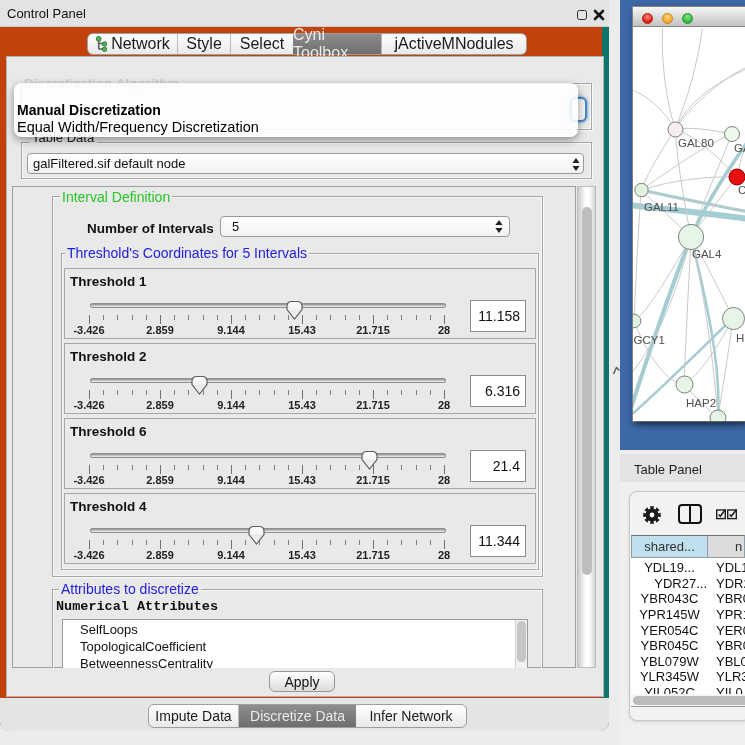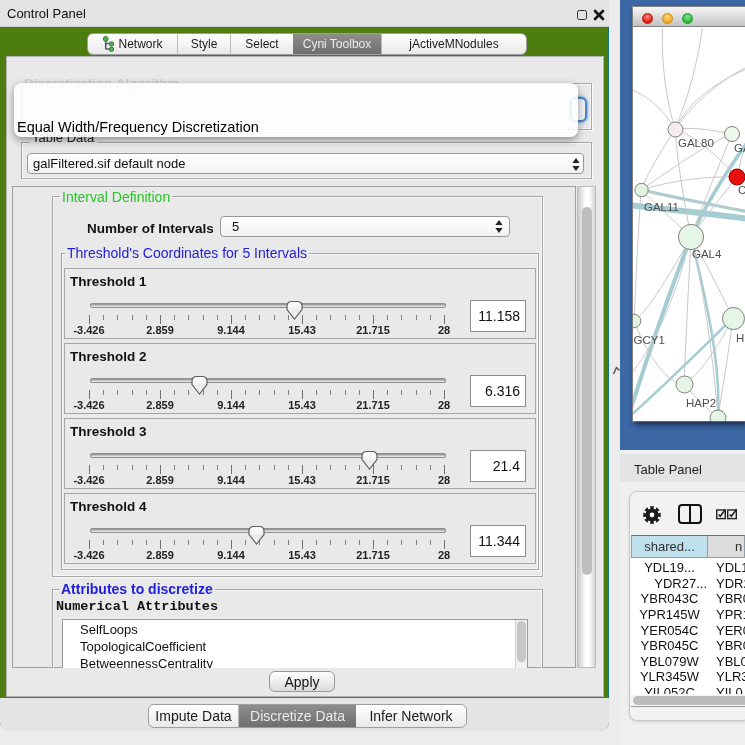--- a/index.html
+++ b/index.html
@@ -6,30 +6,30 @@
   html,body { width:745px; height:745px; overflow:hidden; background:#ececec;
     font-family:"Liberation Sans", sans-serif; }
   .abs { position:absolute; }
   #stage { position:relative; width:745px; height:745px; }
   .etched { border:1px solid #a6a6a6; box-shadow:inset 0 0 0 1px rgba(255,255,255,0.65), 1px 1px 0 rgba(255,255,255,0.7); }
 </style>
 </head>
 <body>
 <div id="stage">
 
-  <div class="abs" id="cpwin" style="left:0;top:0;width:609px;height:731px;background:#4d7c0f;border-right:1px solid #0f766e;border-bottom:1px solid #b5b5b5;border-radius:0 0 9px 9px;">
+  <div class="abs" id="cpwin" style="left:0;top:0;width:609px;height:731px;background:#c2410c;border-right:7px solid #0f766e;border-bottom:1px solid #b5b5b5;border-radius:0 0 9px 9px;">
 
     <div class="abs" style="left:0;top:0;width:616px;height:27px;background:#e3e3e3;border-bottom:1px solid #cccccc;"></div>
     <div class="abs" style="left:7px;top:6px;font-size:13px;color:#111;">Control Panel</div>
     <div class="abs" style="left:577px;top:10px;width:10px;height:10px;border:1.6px solid #2e2e2e;border-radius:2.5px;"></div>
     <svg class="abs" style="left:592px;top:8px;" width="14" height="14" viewBox="0 0 14 14">
       <path d="M3 3 L11 11 M11 3 L3 11" stroke="#111" stroke-width="2.6" stroke-linecap="round"></path>
     </svg>
 
-    <div class="abs" id="toptabs" style="left:87px;top:33px;width:440px;height:22px;background:linear-gradient(#ffffff,#e9e9e9);border:1px solid #9e9e9e;border-radius:6px;display:flex;font-size:12px;color:#1a1a1a;">
+    <div class="abs" id="toptabs" style="left:87px;top:33px;width:440px;height:22px;background:linear-gradient(#ffffff,#e9e9e9);border:1px solid #9e9e9e;border-radius:6px;display:flex;font-size:16px;color:#1a1a1a;">
       <div style="width:90px;display:flex;align-items:center;justify-content:center;border-right:1px solid #b9b9b9;">
         <svg width="12" height="17" viewBox="0 0 13 18" style="margin-right:4px;margin-top:-1px;">
           <path d="M4 5 L4 15 M4 9 L10 9 M4 15 L10 15" stroke="#5a5a66" stroke-width="1.7" fill="none"></path>
           <circle cx="4" cy="4" r="2.6" fill="#58b058" stroke="#2c7a2c" stroke-width="1"></circle>
           <circle cx="10.3" cy="9.5" r="2.4" fill="#58b058" stroke="#2c7a2c" stroke-width="1"></circle>
           <circle cx="10.3" cy="15.3" r="2.4" fill="#58b058" stroke="#2c7a2c" stroke-width="1"></circle>
         </svg>
         <span>Network</span>
         </div>
       <div style="width:53px;display:flex;align-items:center;justify-content:center;border-right:1px solid #b9b9b9;">Style</div>
@@ -162,21 +162,21 @@
         <stop offset="0" stop-color="#fdfdfd"></stop>
             <stop offset="0.45" stop-color="#f2f2f2"></stop>
             <stop offset="0.5" stop-color="#e9e9e9"></stop>
             <stop offset="1" stop-color="#f5f5f5"></stop>
           </linearGradient>
         </defs>
       <path d="M1 9.5 v-3.8 a4.2 4.2 0 0 1 4.2 -4.2 h6.6 a4.2 4.2 0 0 1 4.2 4.2 v3.8 l-7.5 9.5 l-7.5 -9.5 z" fill="url(#th2)" stroke="#606060" stroke-width="1.2"></path>
     </svg>
     <div class="abs" style="left:470px;top:375px;width:56px;height:32px;background:#fff;border:1px solid #8d8d8d;font-size:14px;color:#111;text-align:right;line-height:30px;padding-right:5px;">6.316</div>
     <div class="abs" style="left:64px;top:418px;width:472px;height:71px;border:1px solid #a6a6a6;background:#e9e9e9;"></div>
-    <div class="abs" style="left:70px;top:424px;font-size:13.5px;font-weight:bold;color:#111;">Threshold 3</div>
+    <div class="abs" style="left:70px;top:424px;font-size:13.5px;font-weight:bold;color:#111;">Threshold 6</div>
     <div class="abs" style="left:90px;top:453px;width:356px;height:5px;border-radius:2px;background:linear-gradient(#8a8a8a,#c9c9c9 55%,#efefef);border:1px solid #8f8f8f;"></div>
     <div class="abs" style="left:89.0px;top:465px;width:1px;height:9px;background:#707070;"></div>
     <div class="abs" style="left:103.2px;top:465px;width:1px;height:5px;background:#808080;"></div>
     <div class="abs" style="left:117.4px;top:465px;width:1px;height:5px;background:#808080;"></div>
     <div class="abs" style="left:131.6px;top:465px;width:1px;height:5px;background:#808080;"></div>
     <div class="abs" style="left:145.8px;top:465px;width:1px;height:5px;background:#808080;"></div>
     <div class="abs" style="left:160.0px;top:465px;width:1px;height:9px;background:#707070;"></div>
     <div class="abs" style="left:174.2px;top:465px;width:1px;height:5px;background:#808080;"></div>
     <div class="abs" style="left:188.4px;top:465px;width:1px;height:5px;background:#808080;"></div>
     <div class="abs" style="left:202.6px;top:465px;width:1px;height:5px;background:#808080;"></div>
@@ -257,21 +257,21 @@
             <stop offset="0.45" stop-color="#f2f2f2"></stop>
             <stop offset="0.5" stop-color="#e9e9e9"></stop>
             <stop offset="1" stop-color="#f5f5f5"></stop>
           </linearGradient>
         </defs>
       <path d="M1 9.5 v-3.8 a4.2 4.2 0 0 1 4.2 -4.2 h6.6 a4.2 4.2 0 0 1 4.2 4.2 v3.8 l-7.5 9.5 l-7.5 -9.5 z" fill="url(#th4)" stroke="#606060" stroke-width="1.2"></path>
     </svg>
     <div class="abs" style="left:470px;top:525px;width:56px;height:32px;background:#fff;border:1px solid #8d8d8d;font-size:14px;color:#111;text-align:right;line-height:30px;padding-right:5px;">11.344</div>
 
     <div class="abs etched" style="left:52px;top:589px;width:491px;height:90px;clip-path:inset(0 0 11px 0);"></div>
-    <div class="abs" style="left:59px;top:581px;font-size:14px;color:#2121dd;background:#e9e9e9;padding:0 2px;font-weight:bold;">Attributes to discretize</div>
+    <div class="abs" style="left:59px;top:581px;font-size:14px;color:#2121dd;background:#e9e9e9;padding:0 2px;">Attributes to discretize</div>
     <div class="abs" style="left:56px;top:599px;font-size:13.5px;font-weight:bold;color:#111;font-family:Liberation Mono, monospace;">Numerical Attributes</div>
     <div class="abs" style="left:62px;top:619px;width:466px;height:49px;background:#ffffff;border:1px solid #9a9a9a;border-bottom:none;overflow:hidden;">
       <div style="margin:1px 0 0 17px;font-size:13px;color:#111;line-height:17px;">SelfLoops<br>TopologicalCoefficient<br>BetweennessCentrality</div>
     </div>
     <div class="abs" style="left:515px;top:620px;width:12px;height:48px;background:#f0f0f0;border-left:1px solid #d0d0d0;"></div>
     <div class="abs" style="left:517px;top:621px;width:9px;height:41px;background:#c6c6c6;border-radius:5px;"></div>
 
     <div class="abs" style="left:269px;top:671px;width:66px;height:21px;background:linear-gradient(#ffffff,#dcdcdc);border:1px solid #979797;border-radius:6px;font-size:14px;color:#111;display:flex;align-items:center;justify-content:center;">Apply</div>
 
     <div class="abs" style="left:0;top:698px;width:609px;height:33px;background:#e4e4e4;border-radius:0 0 9px 9px;"></div>
@@ -385,15 +385,16 @@
   <div class="abs" style="left:716px;top:653.8px;width:34px;height:15px;font-size:13px;color:#111;overflow:hidden;">YBL0</div>
   <div class="abs" style="left:632px;top:669.4px;width:75px;height:15px;font-size:13px;color:#111;text-align:center;">YLR345W</div>
   <div class="abs" style="left:716px;top:669.4px;width:34px;height:15px;font-size:13px;color:#111;overflow:hidden;">YLR3</div>
   <div class="abs" style="left:632px;top:685.0px;width:75px;height:15px;font-size:13px;color:#111;text-align:center;">YIL052C</div>
   <div class="abs" style="left:716px;top:685.0px;width:34px;height:15px;font-size:13px;color:#111;overflow:hidden;">YIL0</div>
   <div class="abs" style="left:631px;top:694px;width:119px;height:13px;background:#f6f6f6;"></div>
   <div class="abs" style="left:633px;top:696px;width:117px;height:9px;background:#bcbcbc;border-radius:4.5px;"></div>
   <div class="abs" style="left:631px;top:706px;width:119px;height:1px;background:#9a9a9a;"></div>
 
   <div class="abs" style="left:14px;top:83px;width:564px;height:54px;background:rgba(255,255,255,0.88);border-radius:8px;box-shadow:0 3px 9px rgba(0,0,0,0.4);"></div>
+  <div class="abs" style="left:17px;top:102px;font-size:14px;font-weight:bold;color:#000;">Manual Discretization</div>
   <div class="abs" style="left:17px;top:118.5px;font-size:14.5px;color:#000;">Equal Width/Frequency Discretization</div>
 
 </div>
 
 </body></html>

